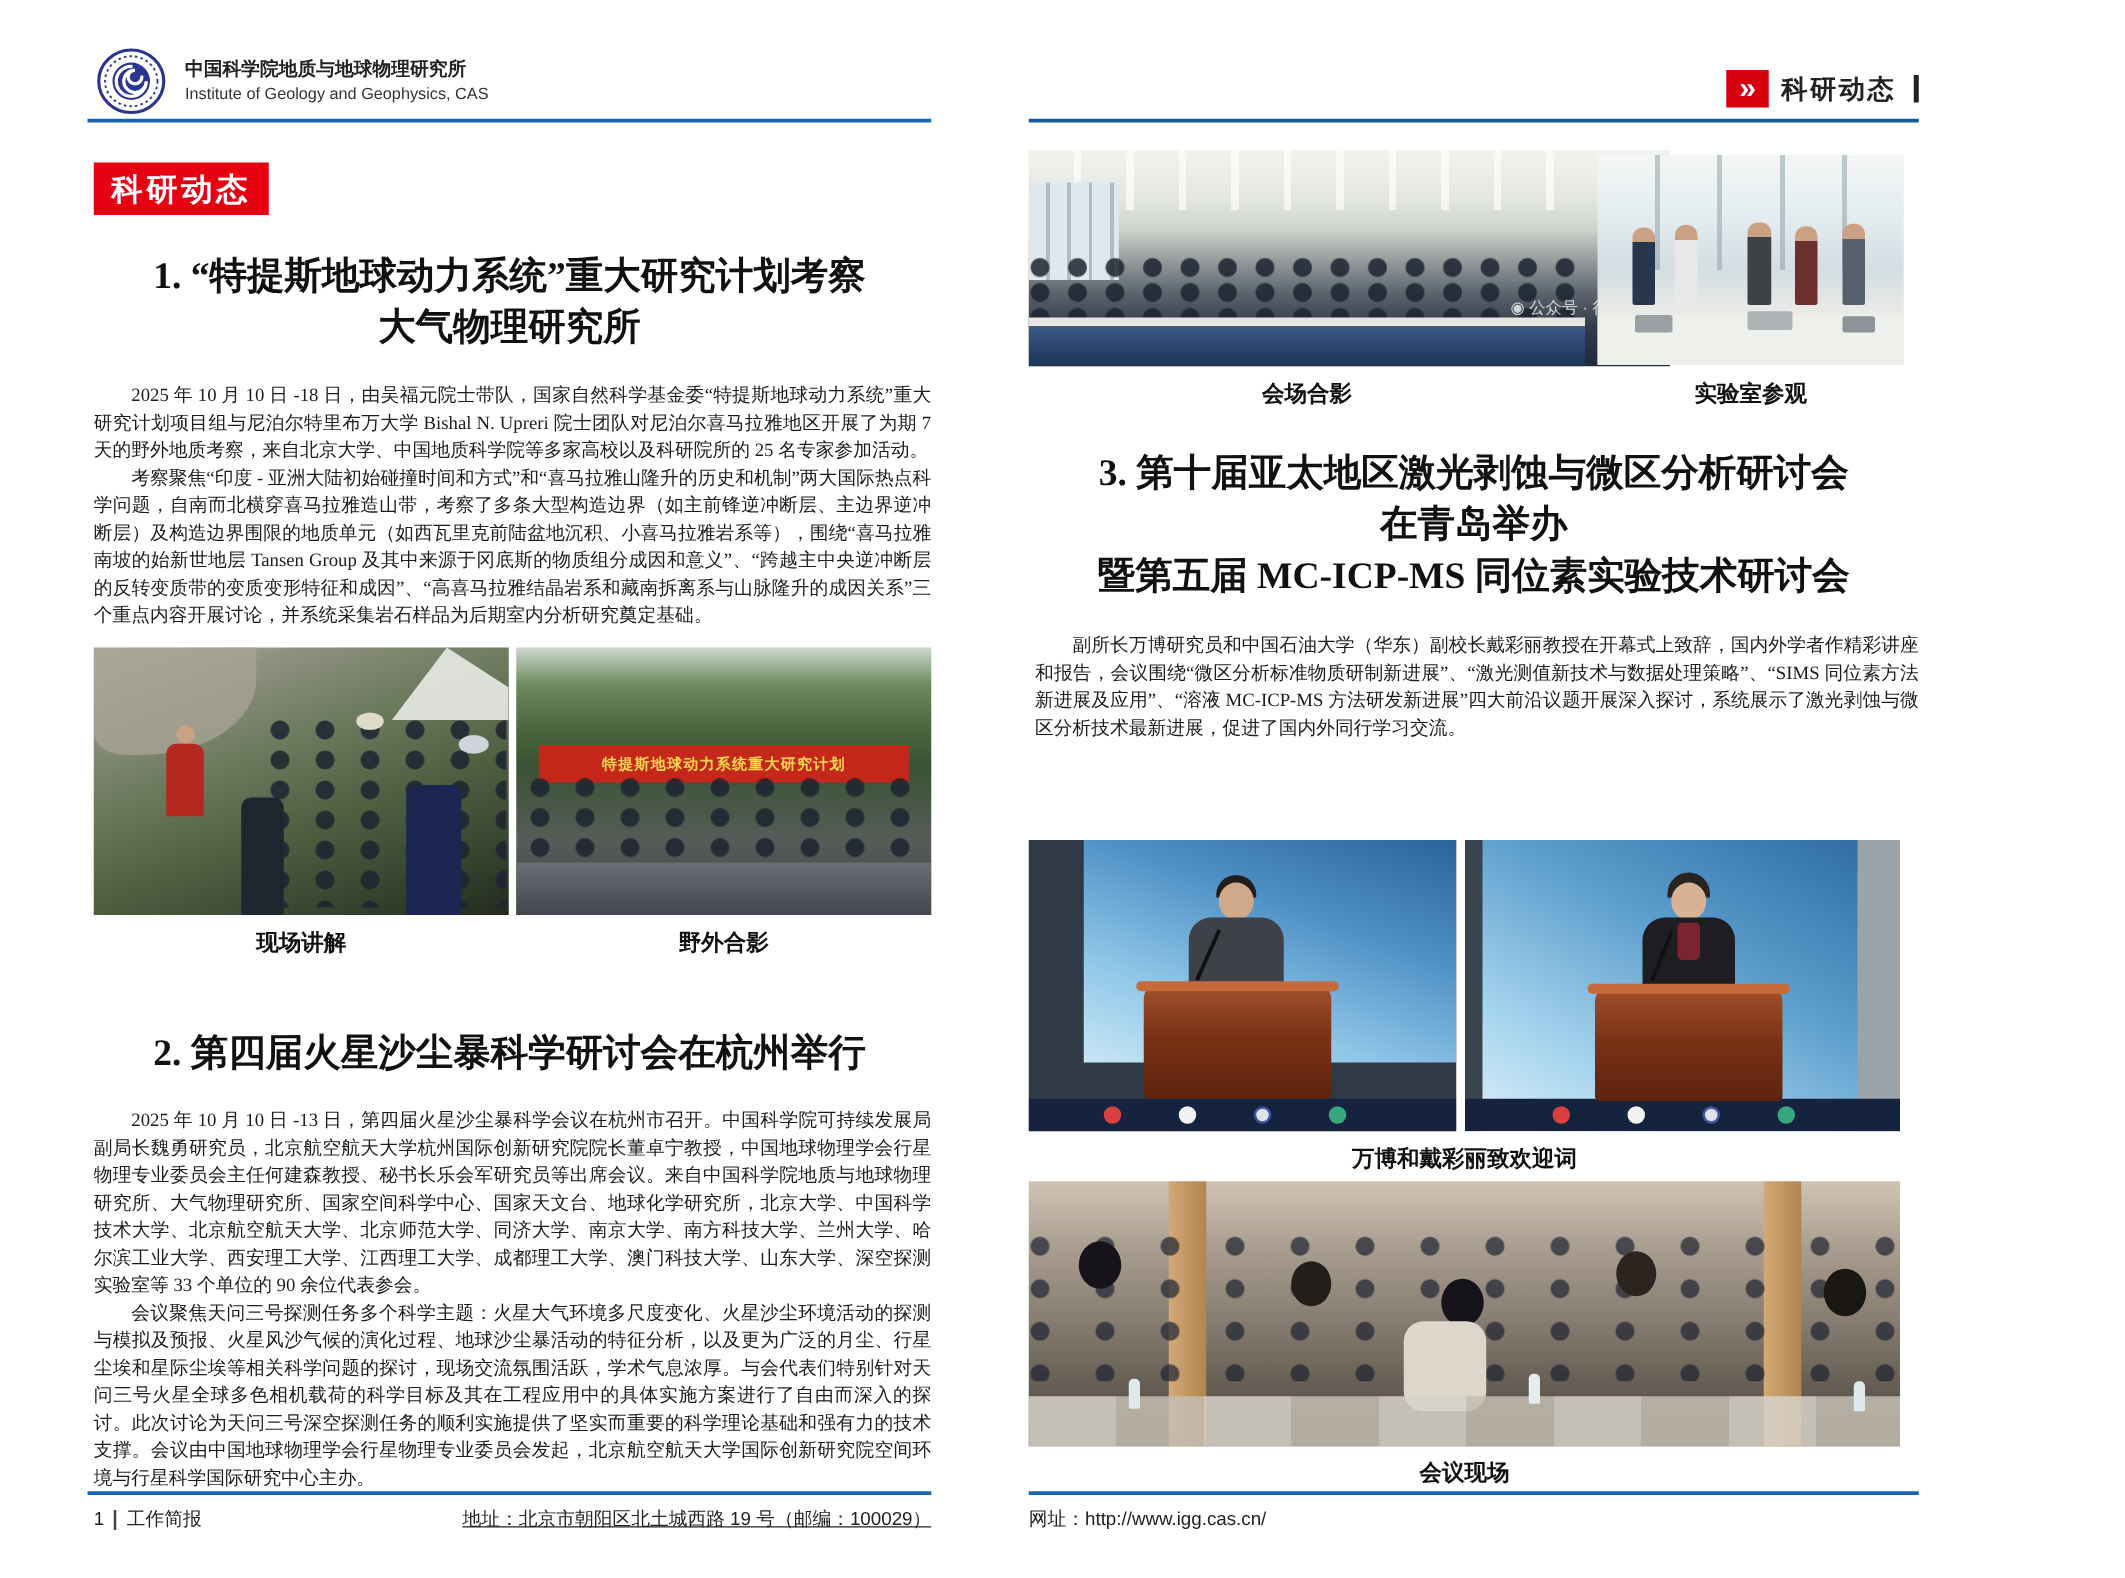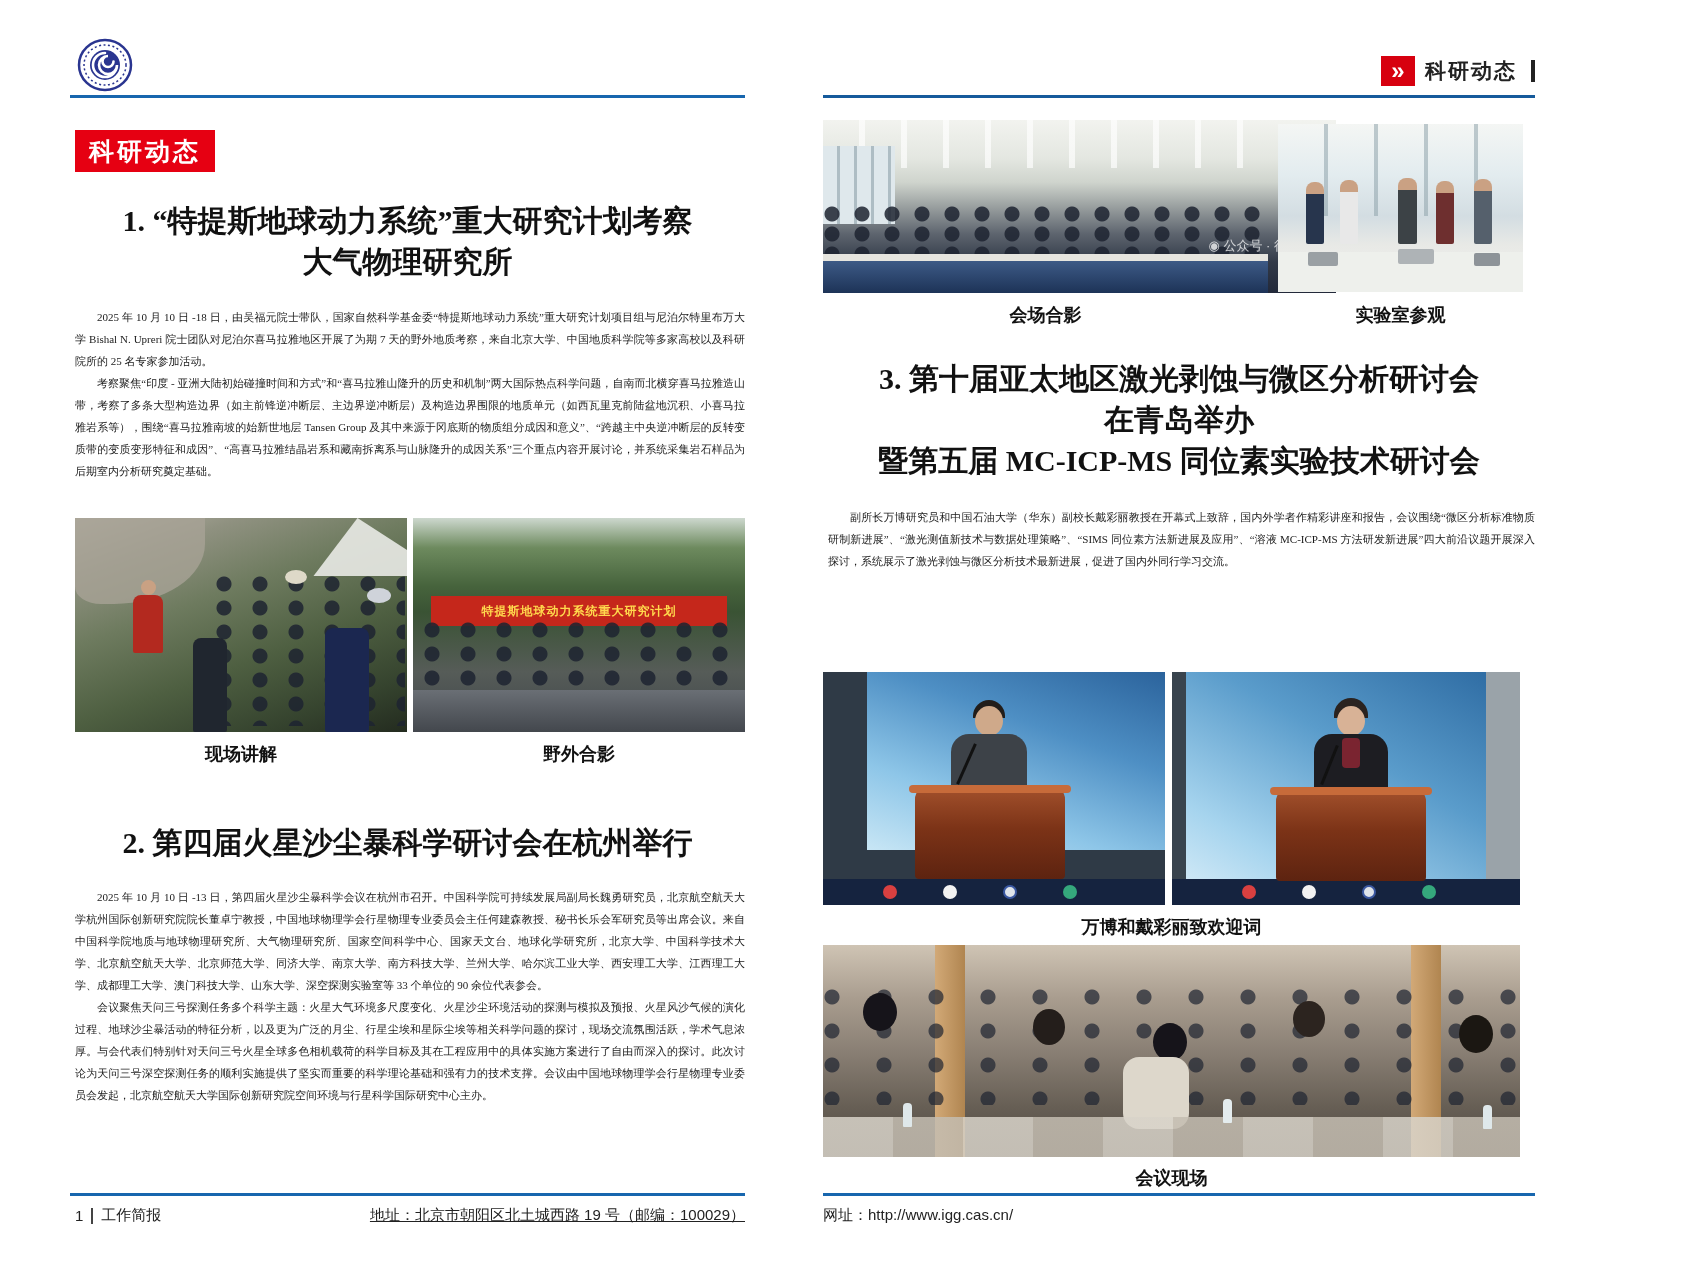--- a/index.html
+++ b/index.html
@@ -15,21 +15,21 @@
          font-weight:bold;font-size:25px;letter-spacing:3px;display:flex;align-items:center;justify-content:center;}
   .rp-head{position:absolute;display:flex;align-items:center;gap:10px;
            font-family:"Liberation Sans",sans-serif;}
   .rp-chev{width:34px;height:30px;background:#d7000f;color:#fff;font-weight:bold;font-size:24px;
            display:flex;align-items:center;justify-content:center;line-height:1;}
   .rp-label{font-weight:bold;font-size:21px;color:#222;letter-spacing:2px;}
   .rp-bar{width:4px;height:22px;background:#222;margin-left:4px;}
 
   
   .h1{position:absolute;text-align:center;font-weight:bold;font-size:30px;line-height:41px;color:#111;}
-  .bodytext{position:absolute;font-size:11px;line-height:22px;text-align:justify;color:#1b1b1b;}
+  .bodytext{position:absolute;font-size:15px;line-height:22px;text-align:justify;color:#1b1b1b;}
   .bodytext p{margin:0;text-indent:2em;}
   .caption{position:absolute;text-align:center;font-weight:600;font-size:18px;color:#111;}
 
   
   .foot{position:absolute;font-family:"Liberation Sans","DejaVu Sans",sans-serif;font-size:15px;color:#222;
         display:flex;align-items:center;}
   .vbar{display:inline-block;width:2px;height:16px;background:#444;margin:0 8px;}
 
   
   .photo{position:absolute;overflow:hidden;}
@@ -51,20 +51,24 @@
 <div class="canvas">
 
   <div class="abs" style="left:0;top:0;width:800px;height:1262px;">
 
     <svg class="abs" style="left:74px;top:38px;" width="62" height="54" viewBox="0 0 62 54">
       <ellipse cx="31" cy="27" rx="26" ry="25" fill="none" stroke="#2a3590" stroke-width="2.5"></ellipse>
       <ellipse cx="31" cy="27" rx="21" ry="20" fill="none" stroke="#2a3590" stroke-width="1.5" stroke-dasharray="2 2.5"></ellipse>
       <circle cx="31" cy="27" r="15" fill="#2a3590"></circle>
       <path d="M31 15 a12 12 0 1 0 12 12 a9 9 0 1 1 -9 -9 a5.5 5.5 0 1 0 5.5 5.5" fill="none" stroke="#ffffff" stroke-width="2.6" stroke-linecap="round"></path>
     </svg>
+    <div class="abs" style="left:148px;top:46px;">
+      <div class="brand-cn">中国科学院地质与地球物理研究所</div>
+      <div class="brand-en">Institute of Geology and Geophysics, CAS</div>
+    </div>
     <div class="rule" style="left:70px;top:95px;width:675px;"></div>
 
     <div class="badge" style="left:75px;top:130px;width:140px;height:42px;">科研动态</div>
 
     <div class="h1" style="left:70px;top:200px;width:675px;">
       <div>1.  “特提斯地球动力系统”重大研究计划考察</div>
       <div>大气物理研究所</div>
     </div>
 
     <div class="bodytext" style="left:75px;top:306px;width:670px;">

